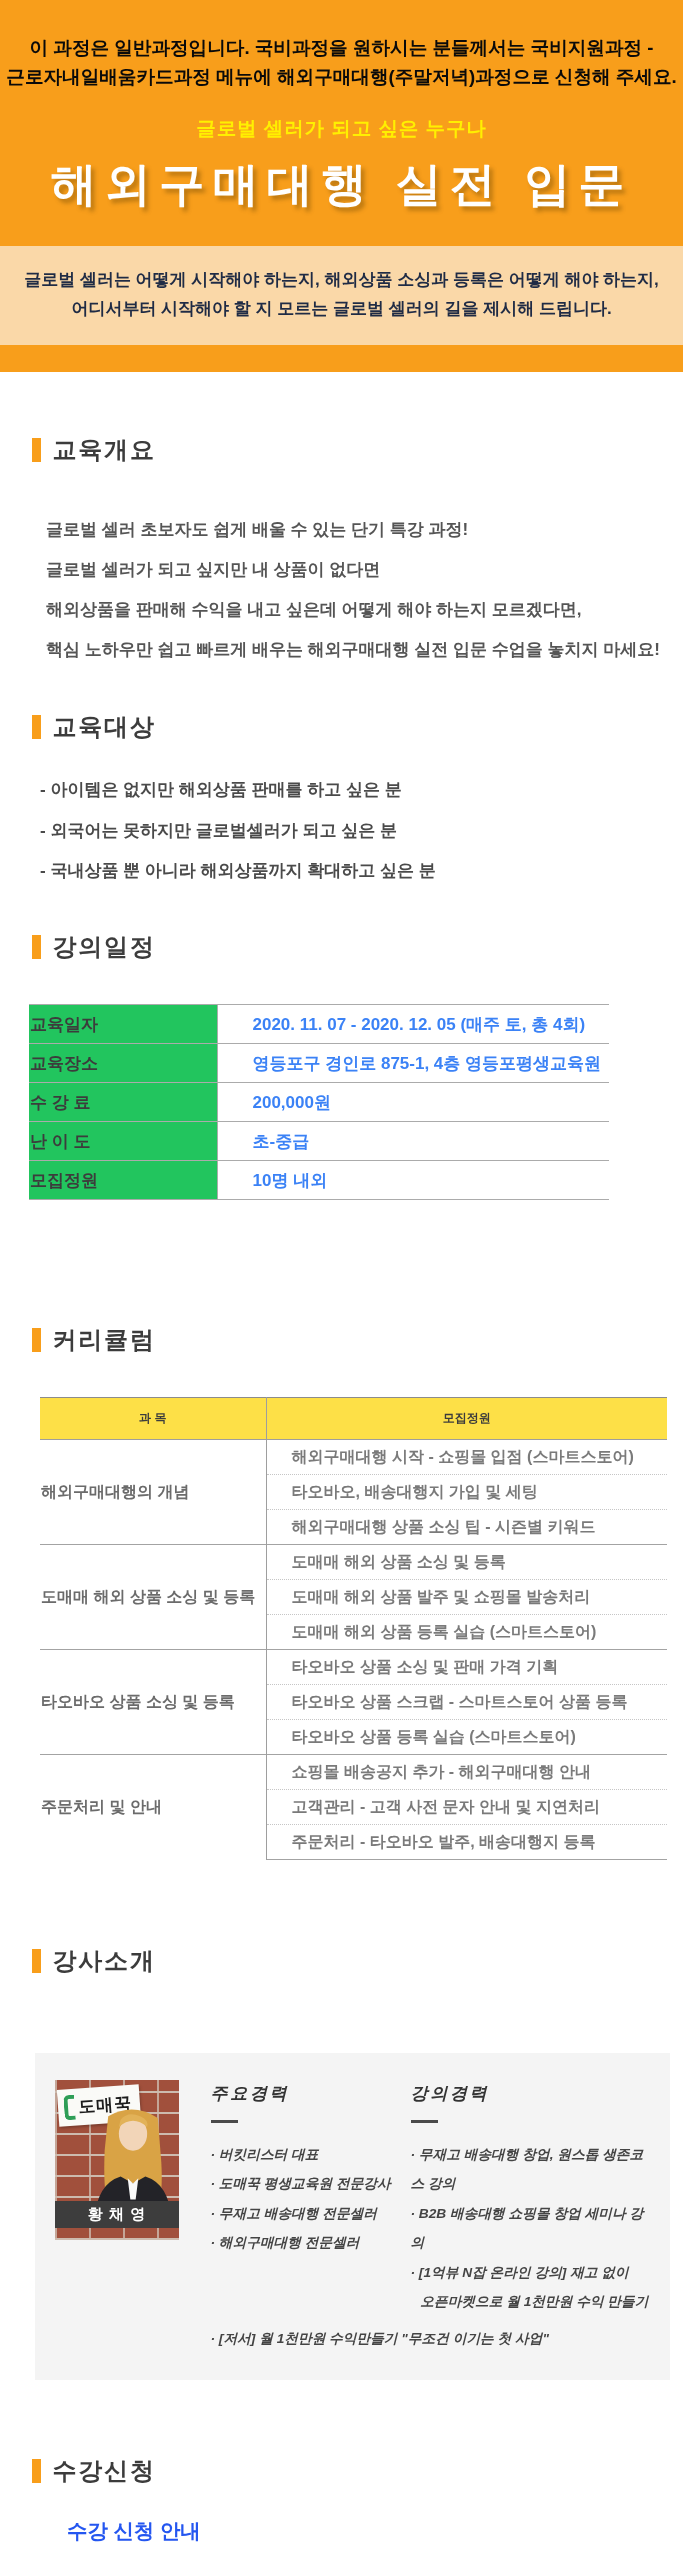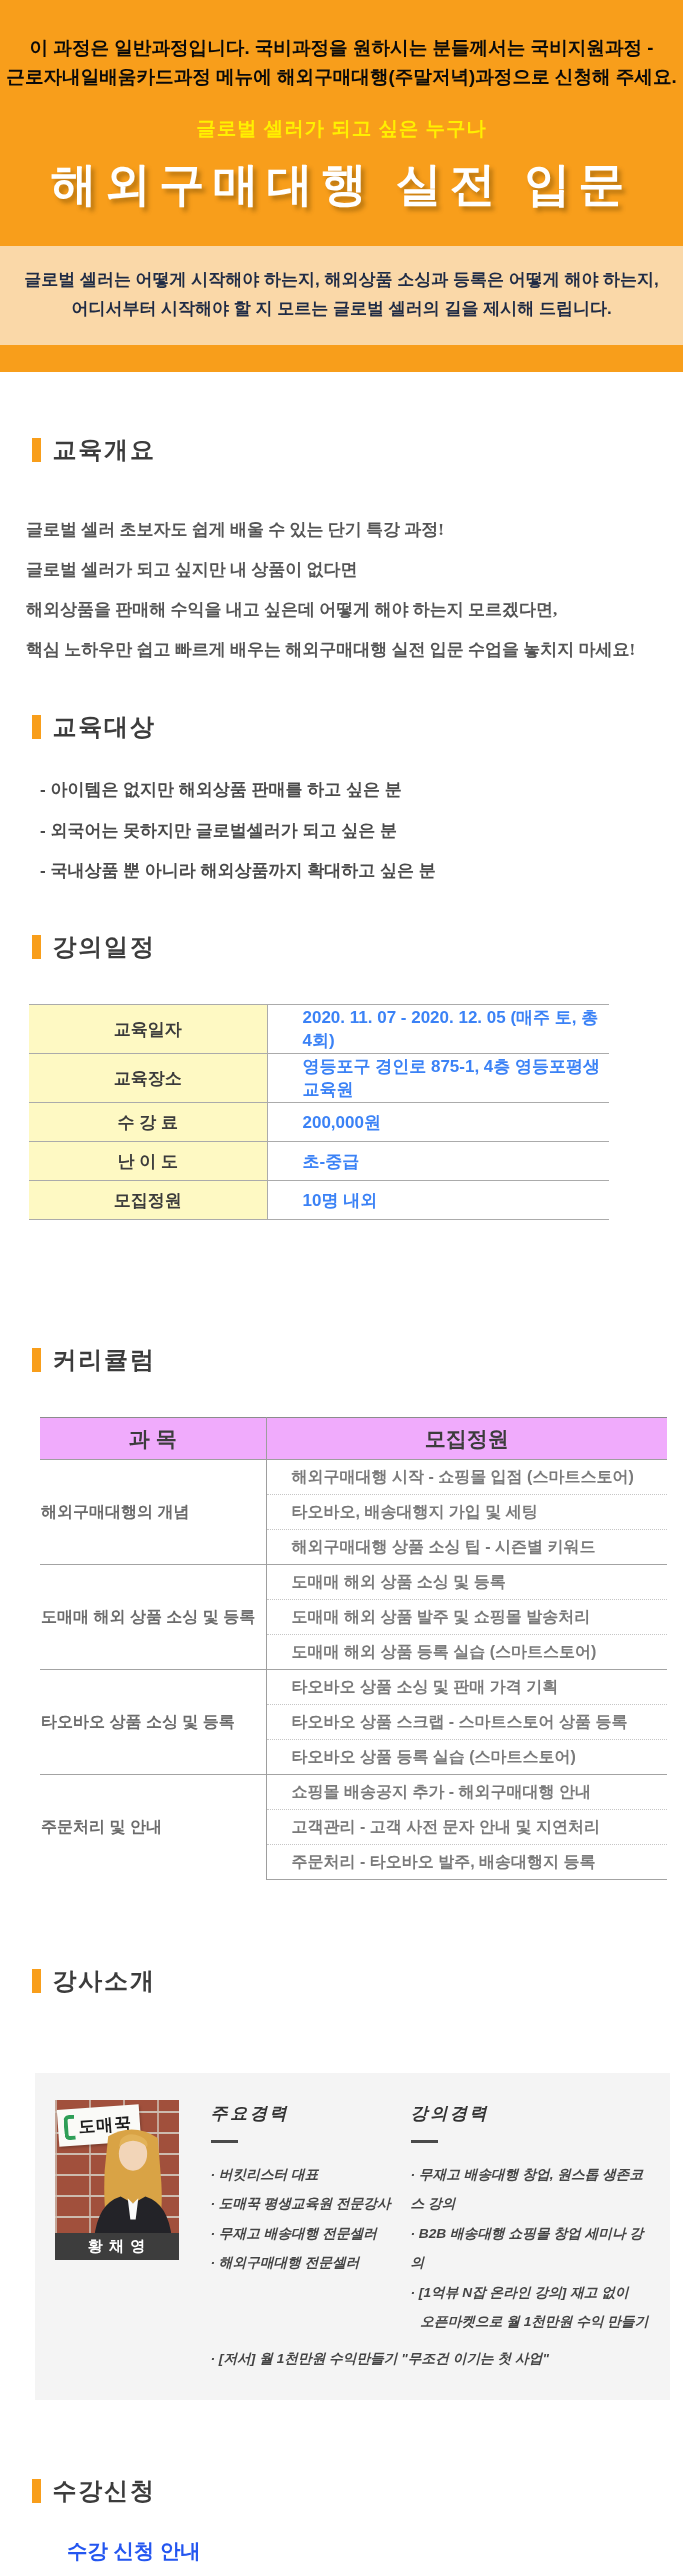--- a/index.html
+++ b/index.html
@@ -24,37 +24,37 @@
     color: #1F2B45; font-weight: bold; font-size: 17px; line-height: 1.75;
   }
 
   
   .sec-head { display: flex; align-items: center; margin-left: 32px; }
   .sec-bar { width: 9px; height: 24px; background: #F89E1B; margin-right: 11.5px; flex: none; }
   .sec-head h2 { margin: 0; font-size: 24px; font-weight: bold; color: #3C3C3C; letter-spacing: 1.8px; }
 
   
   #overview { margin-top: 62px; }
-  .overview-text { margin: 44px 0 0 26px; font-size: 17px; font-weight: bold; color: #555555; line-height: 2.35; font-family: Liberation Serif, serif; }
+  .overview-text { margin: 44px 0 0 46px; font-size: 17px; font-weight: bold; color: #555555; line-height: 2.35; }
   #audience { margin-top: 41px; }
   .audience-list { margin: 27px 0 0 40px; font-size: 17px; font-weight: bold; color: #4A4A4A; line-height: 2.4; }
 
   
   #schedule { margin-top: 39px; }
   table.schedule { border-collapse: collapse; margin: 41px 0 0 29px; width: 580px; }
   .schedule td { border-top: 0.9px solid #ABABAB; height: 39px; font-size: 17px; font-weight: bold; }
   .schedule tr:last-child td { border-bottom: 0.9px solid #ABABAB; }
-  .schedule td.lbl { width: 238px; background: #fef9c3; text-align: center; color: #3C3C3C; border-right: 0.9px solid #ABABAB; }
+  .schedule td.lbl { width: 188px; background: #22c55e; text-align: left; color: #3C3C3C; border-right: 0.9px solid #ABABAB; }
   .schedule td.val { padding-left: 35px; color: #3b82f6; }
 
   
   #curriculum { margin-top: 124px; }
   table.curr { border-collapse: collapse; margin: 41px 0 0 40px; width: 627px; }
   .curr th {
-    background: #f0abfc; height: 42px; font-size: 21px; color: #3C3C3C;
+    background: #fde047; height: 42px; font-size: 12px; color: #3C3C3C;
     border-top: 1.8px solid #8C8C8C; border-bottom: 0.9px solid #9E9E9E; font-weight: bold;
   }
   .curr th.c-subj { width: 226px; border-right: 0.9px solid #9E9E9E; }
   .curr td { height: 35px; font-size: 16px; font-weight: bold; }
   .curr td.subject { text-align: left; color: #6B6B6B; border-right: 0.9px solid #9E9E9E; }
   .curr td.item { padding-left: 25px; color: #7A7A7A; }
   .curr tr.dotted td.item { border-top: 0.9px dotted #C6C6C6; }
   .curr tr.g-start td { border-top: 0.9px solid #A3A3A3; }
   .curr tr.t-last td { border-bottom: 0.9px solid #A3A3A3; }
 
@@ -71,21 +71,21 @@
       #A1503C;
   }
   .sign {
     position: absolute; top: 7px; left: 3.5px; background: #FAFAF7; padding: 6.2px 8px 6.2px 6.2px;
     transform: rotate(-4deg); display: flex; align-items: center; box-shadow: 0.9px 1.8px 2.7px rgba(0,0,0,.25);
   }
   .sign .bracket { width: 10.6px; height: 25px; border: 4.4px solid #2E9E57; border-right: none; border-radius: 5.3px 0 0 5.3px; margin-right: 3.5px; flex: none; }
   .sign .sign-text { font-size: 17px; font-weight: bold; color: #1d1d1d; letter-spacing: 0.9px; }
   .person { position: absolute; bottom: 21px; right: 0; }
   .namebar {
-    position: absolute; bottom: 0; left: 0; right: 0; height: 27px; background: #3D3D3D;
+    position: absolute; bottom: 12px; left: 0; right: 0; height: 27px; background: #3D3D3D;
     color: #ffffff; font-size: 15px; font-weight: bold; letter-spacing: 6.2px;
     display: flex; align-items: center; justify-content: center; padding-left: 6.2px;
   }
   .inst-content { margin-left: 32px; flex: 1; padding-top: 1.8px; font-style: italic; }
   .inst-cols { display: flex; }
   .inst-col h4 { margin: 0; font-size: 17px; font-weight: bold; color: #333333; letter-spacing: 2.7px; }
   .inst-col .dash { width: 27px; height: 2.7px; background: #4A4A4A; margin: 15px 0 17px; }
   .inst-col ul { list-style: none; margin: 0; padding: 0; font-size: 13.7px; font-weight: bold; color: #444444; line-height: 2.15; }
   .col-career { width: 200px; flex: none; }
   .col-lecture { flex: 1; }

